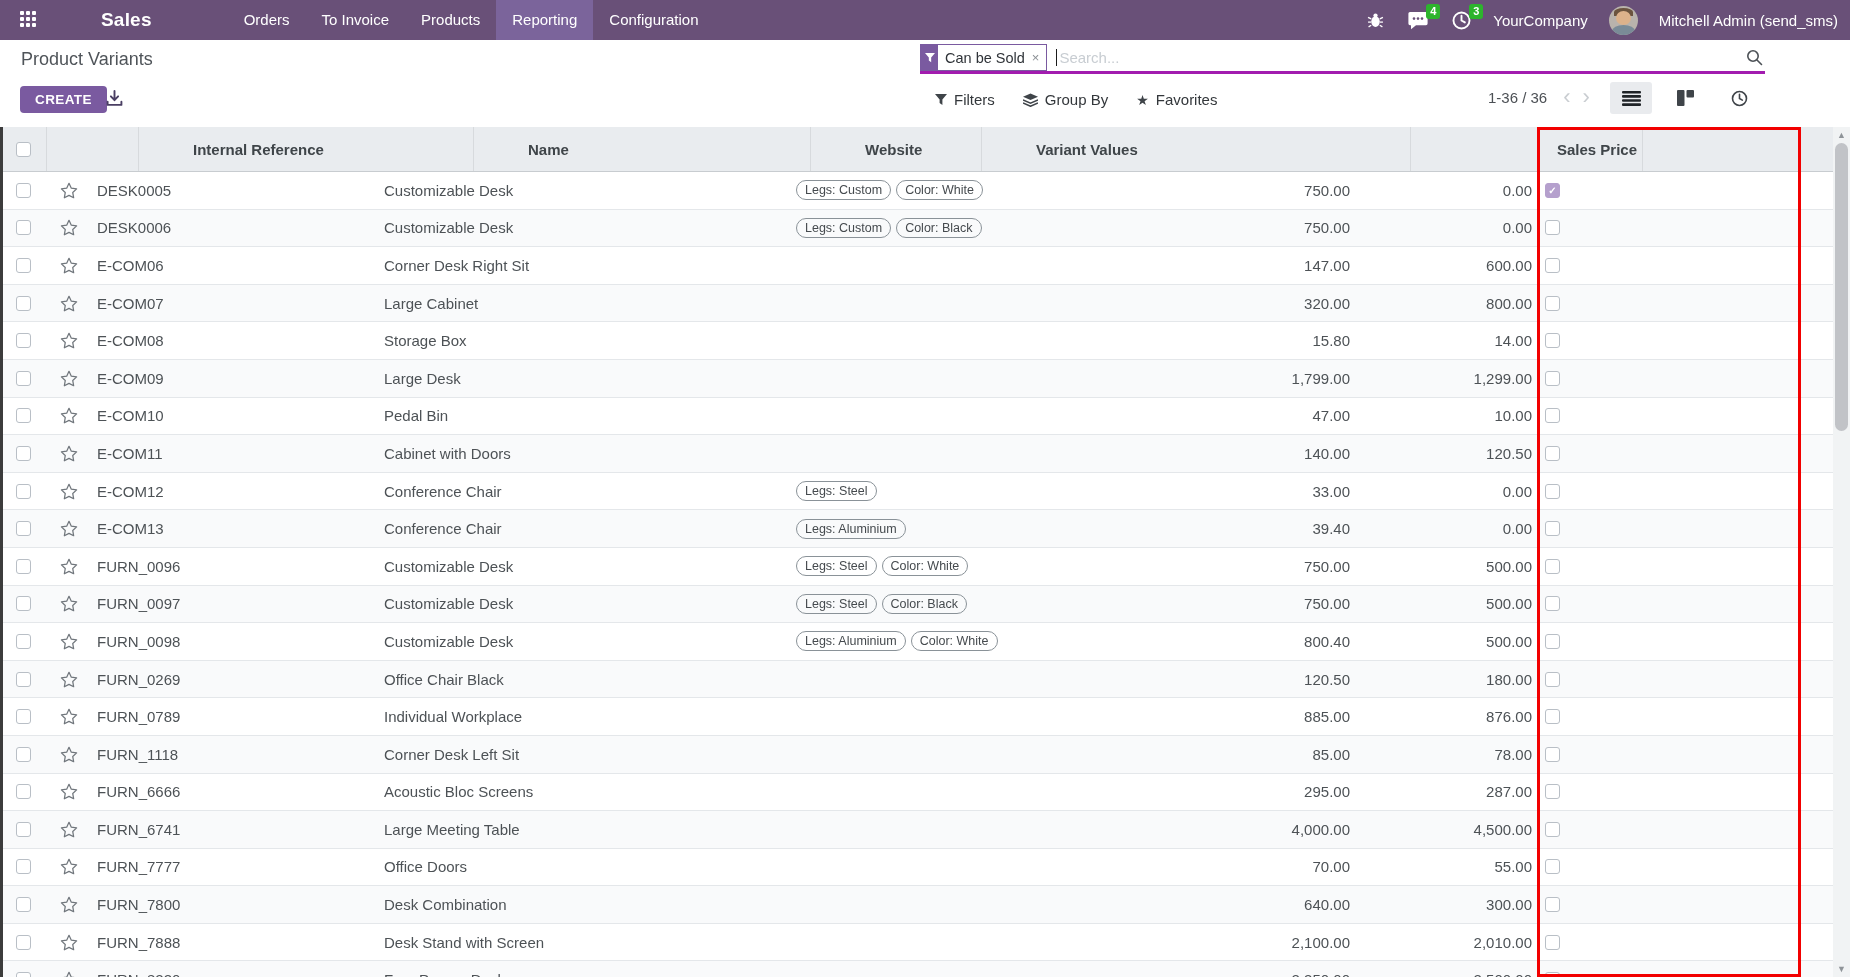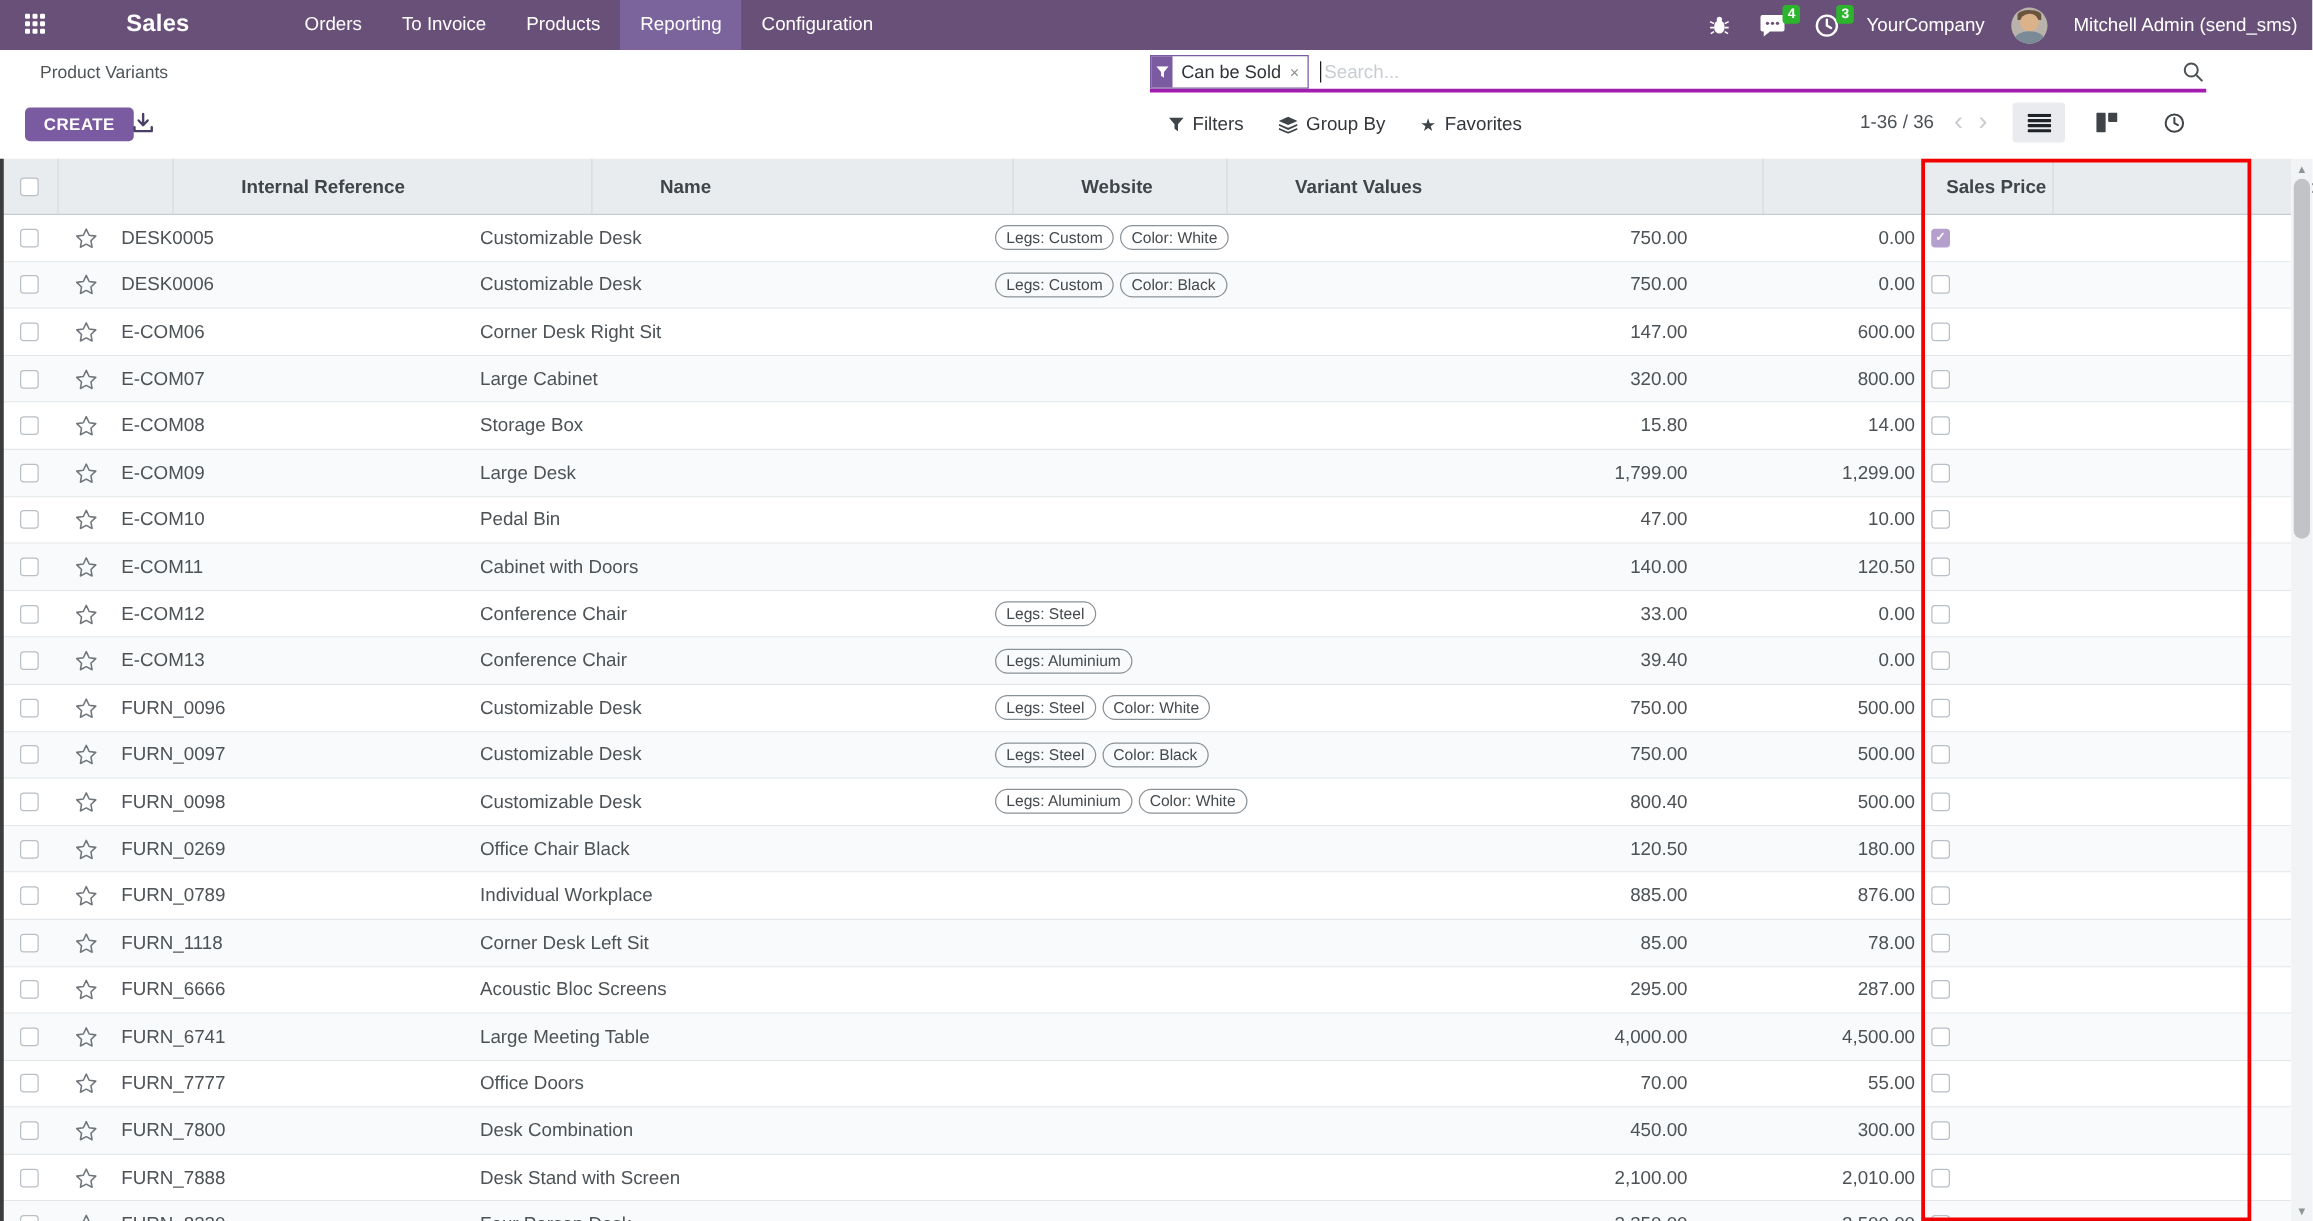--- a/index.html
+++ b/index.html
@@ -23,21 +23,21 @@
            font-weight:700; line-height:15px; padding:0 4px; border-radius:3px; }
   .company { font-size:15px; }
   .avatar { width:29px; height:29px; border-radius:50%; overflow:hidden; background:#b9b3ac; position:relative; }
   .avatar .face { position:absolute; left:7px; top:5px; width:15px; height:14px; background:#dcb28b; border-radius:50%; }
   .avatar .hair { position:absolute; left:5px; top:2px; width:19px; height:8px; background:#6b543f; border-radius:50% 50% 0 0; }
   .avatar .body { position:absolute; left:3px; top:19px; width:23px; height:12px; background:#7a8b97; border-radius:50% 50% 0 0; }
   .username { font-size:15px; white-space:nowrap; }
 
   
   .cpanel { position:relative; height:87px; }
-  .page-title { position:absolute; left:32px; top:9px; font-size:14px; color:#4f5459; }
+  .page-title { position:absolute; left:21px; top:9px; font-size:18px; color:#4f5459; }
   .searchbar { position:absolute; left:920px; top:4px; width:845px; height:30px;
                border-bottom:3px solid #a21caf; display:flex; align-items:center; }
   .facet { display:flex; align-items:center; height:27px; border:1px solid var(--accent); background:#fff; }
   .facet-iconbox { width:17px; height:100%; background:var(--accent); display:flex; align-items:center; justify-content:center; }
   .facet-label { padding:0 7px; font-size:14.5px; color:#2f3338; white-space:nowrap; }
   .facet-x { color:#8a8f94; font-size:13px; padding-right:7px; cursor:default; }
   .caret { width:1px; height:17px; background:#1b1b1b; margin-left:9px; }
   .searchbar input { border:none; outline:none; flex:1; font-size:15px; margin-left:2px;
                      font-family:"Liberation Sans",sans-serif; color:#555; background:transparent; }
   .searchbar input::placeholder { color:#c8cdd2; }
@@ -697,21 +697,21 @@
       </div>
     <div class="td center">
       <svg width="18" height="17" viewBox="0 0 20 19">
           <path d="M10 1.5l2.6 5.4 5.9.8-4.3 4.1 1 5.8L10 14.9l-5.2 2.7 1-5.8L1.5 7.7l5.9-.8z" fill="none" stroke="#70767c" stroke-width="1.4" stroke-linejoin="round"></path>
         </svg>
     </div>
     <div class="td c-ref">FURN_7800</div>
     <div class="td c-name">Desk Combination</div>
     <div class="td c-web"></div>
     <div class="td c-var"></div>
-    <div class="td c-price num">450.00</div>
+    <div class="td c-price num">640.00</div>
     <div class="td c-cost num">300.00</div>
     <div class="td c-hide">
         <span class="cb"></span>
       </div>
     <div class="td"></div>
   </div>
 
   <div class="tr">
     <div class="td center">
         <span class="cb"></span>

